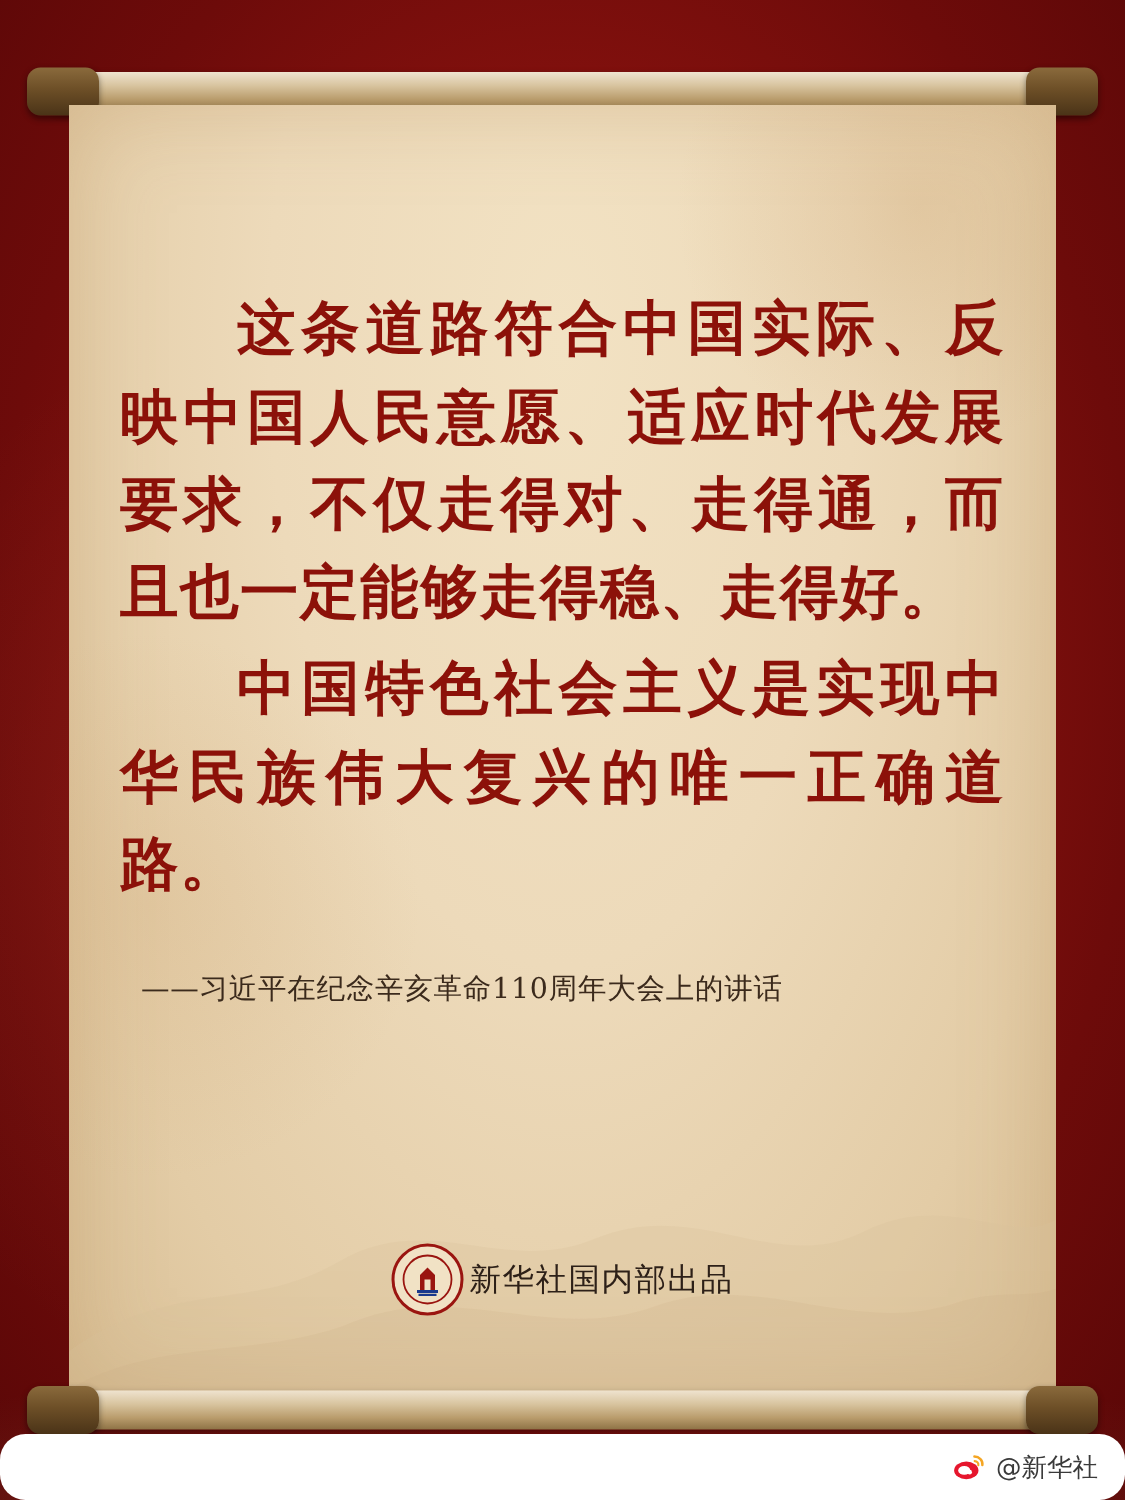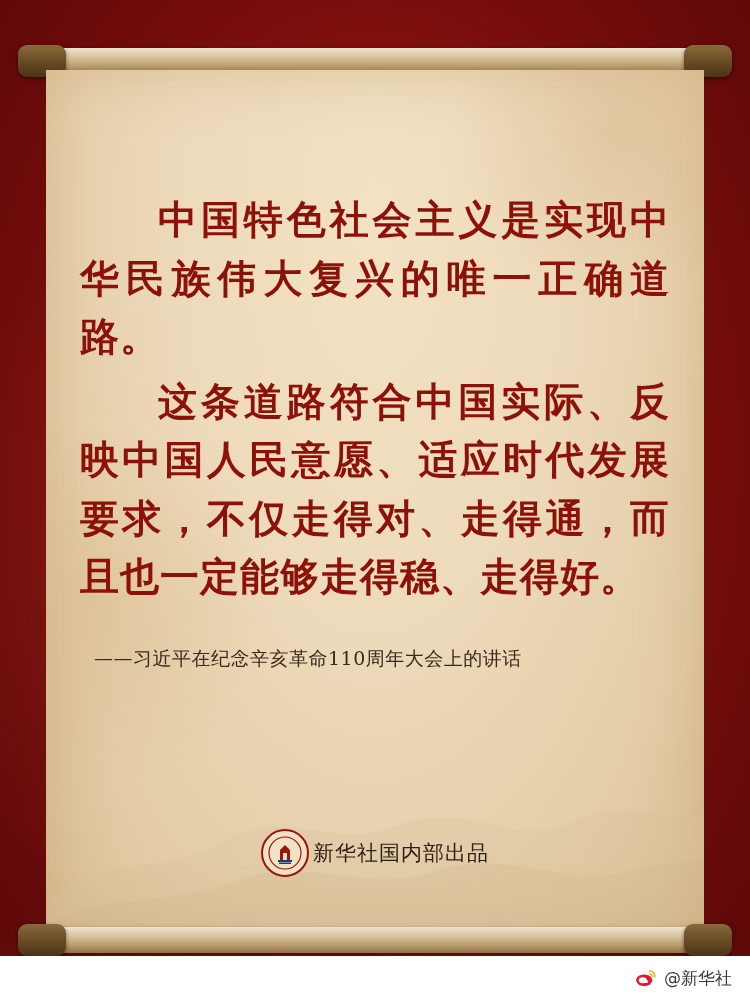--- a/index.html
+++ b/index.html
@@ -179,20 +179,21 @@
     bottom: 0;
     width: 750px;
     height: 44px;
     background: #ffffff;
     display: flex;
     align-items: center;
     justify-content: flex-end;
     padding-right: 18px;
     box-sizing: border-box;
     gap: 7px;
+    border-radius: 17px;
   }
   .weibo-icon {
     width: 22px;
     height: 18px;
     display: block;
   }
   .footer-text {
     font-family: "DejaVu Sans", "Liberation Sans", sans-serif;
     font-size: 17px;
     color: #3a3a3a;
@@ -215,22 +216,22 @@
 
     <div class="paper">
 
       <svg class="paper-mountains" viewBox="0 0 658 230" preserveAspectRatio="none">
         <path d="M0,200 C70,150 120,175 180,140 C240,105 290,150 350,125 C420,96 470,150 530,120 C585,92 630,130 658,112 L658,230 L0,230 Z" fill="#d9c19a" opacity="0.55"></path>
         <path d="M0,225 C60,190 130,205 190,180 C260,152 320,195 390,170 C460,145 520,190 590,168 C620,158 640,165 658,158 L658,230 L0,230 Z" fill="#cfb489" opacity="0.5"></path>
       </svg>
 
       <div class="paper-inner">
         <div class="quote">
+          <p>这条道路符合中国实际、反映中国人民意愿、适应时代发展要求，不仅走得对、走得通，而且也一定能够走得稳、走得好。</p>
           <p>中国特色社会主义是实现中华民族伟大复兴的唯一正确道路。</p>
-          <p>这条道路符合中国实际、反映中国人民意愿、适应时代发展要求，不仅走得对、走得通，而且也一定能够走得稳、走得好。</p>
         </div>
 
         <div class="attrib-wrap">
           <div class="attribution">——习近平在纪念辛亥革命110周年大会上的讲话</div>
         </div>
       </div>
 
       <div class="credit">
         <div class="credit-logo">
           <svg width="34" height="34" viewBox="0 0 34 34">

